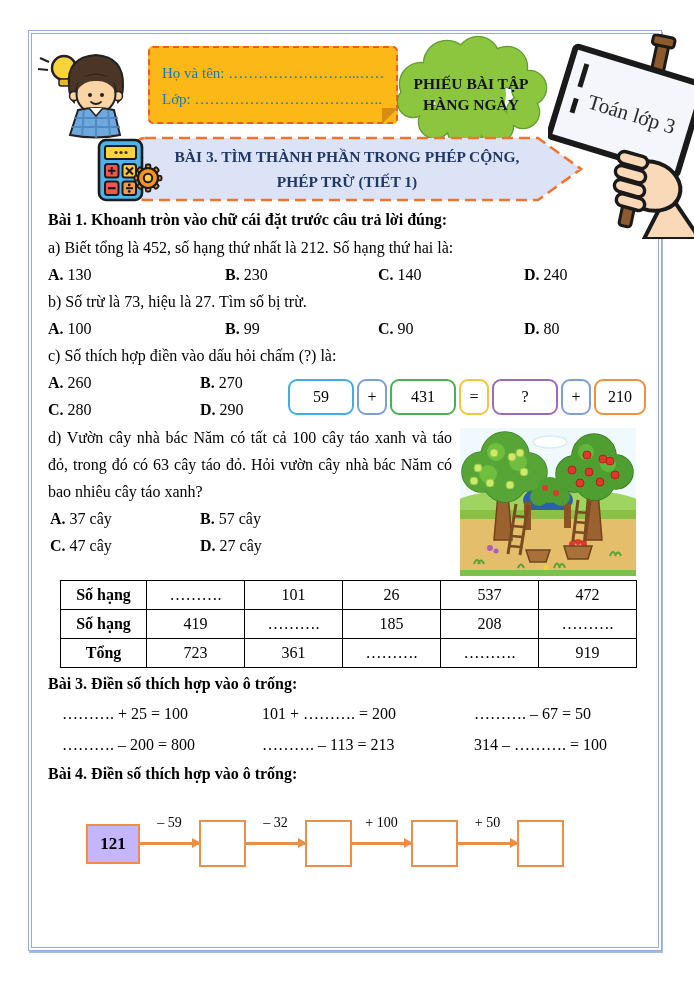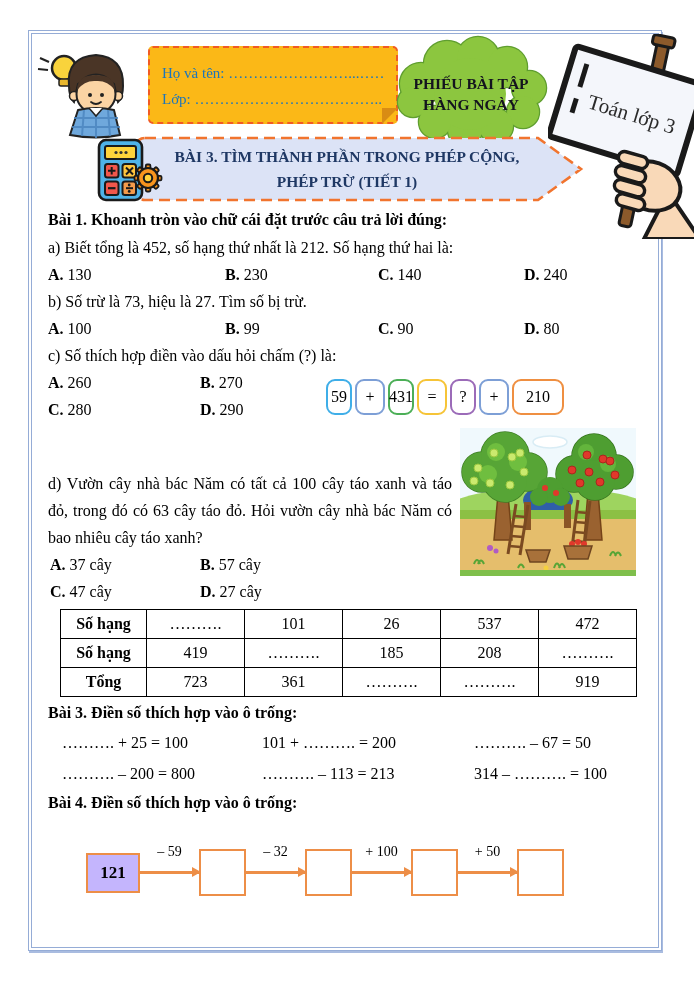--- a/index.html
+++ b/index.html
@@ -37,25 +37,25 @@
   .bai { font-weight: bold; line-height: 28px; }
   .q-line { line-height: 27px; }
   .opt-row4 { display: grid; grid-template-columns: 177px 153px 146px 1fr; line-height: 27px; }
   .ol { font-weight: bold; }
 
   .c-flex { display: flex; }
   .c-left { width: 278px; display: grid; grid-template-columns: 152px 1fr; line-height: 27px; }
   .c-right { flex: 1; display: flex; align-items: center; gap: 3px; padding-top: 1px; }
   .ebox { height: 36px; border: 2.4px solid var(--c, #999); border-radius: 9px; background: #fff;
           display: flex; align-items: center; justify-content: center; font-size: 16px; }
-  .ebox.num { width: 26px; } .ebox.op { width: 30px; } .ebox.wide { width: 52px; }
+  .ebox.num { width: 66px; } .ebox.op { width: 30px; } .ebox.wide { width: 52px; }
 
   .d-flex { display: flex; margin-top: 1px; }
   .d-left { width: 404px; }
-  .d-para { line-height: 27px; text-align: justify; margin-top: 46px; }
+  .d-para { line-height: 27px; text-align: justify; }
   .opt-grid2 { display: grid; grid-template-columns: 150px 1fr; line-height: 27px; padding-left: 2px; }
   .d-right { flex: 1; padding-left: 8px; padding-top: 4px; }
   .orchard { width: 176px; height: 148px; display: block; }
 
   table.b2 { border-collapse: collapse; margin: 4px 0 2px 12px; padding-left: 36px; }
   table.b2 td { border: 1.5px solid #000; height: 29px; text-align: center;
                 font-size: 16px; width: 98px; padding: 0; }
   table.b2 td.lbl { width: 86px; font-weight: bold; }
 
   .eq-row { display: grid; grid-template-columns: 200px 212px 1fr; padding-left: 14px;

